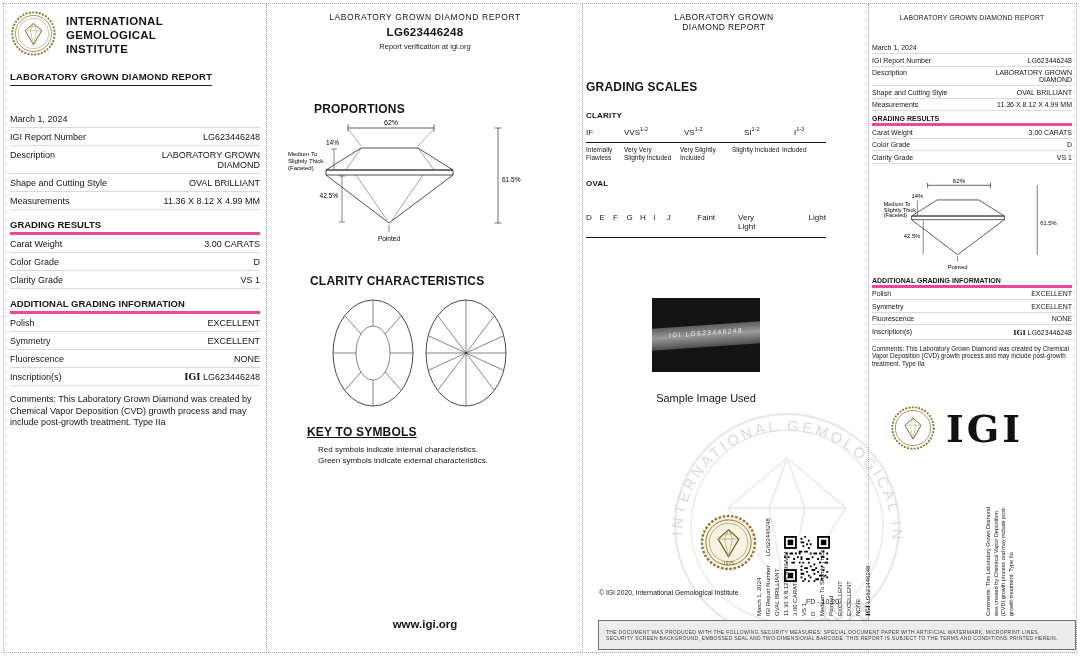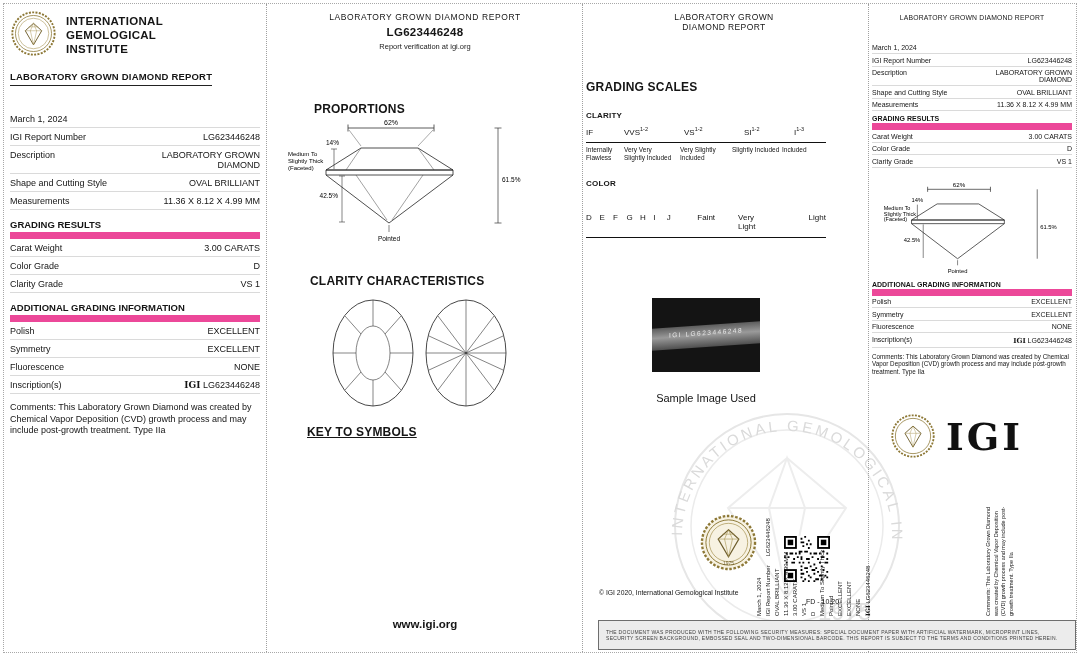--- a/index.html
+++ b/index.html
@@ -15,21 +15,21 @@
   .brand { display:flex; gap:9px; align-items:flex-start; }
   .seal-sm { width:47px; height:47px; flex:0 0 auto; }
   .brand-name { font-weight:bold; font-size:11.5px; line-height:14px; letter-spacing:.3px; padding-top:4px; }
   .electronic { color:#df3410; font-weight:bold; font-size:12.5px; margin:11px 0 0 8px; letter-spacing:.2px; }
   .p1-title { font-weight:bold; font-size:9.5px; margin-top:14px; padding-bottom:3px;
               border-bottom:1px solid #222; width:fit-content; letter-spacing:.2px; }
   .rows { margin-top:24px; }
   .row { display:flex; justify-content:space-between; align-items:flex-start;
          font-size:9px; padding:4px 0 3px; border-bottom:1px solid #dadada; }
   .row .val { text-align:right; max-width:118px; }
-  .sec-h { font-weight:bold; font-size:9.5px; margin-top:9px; padding-bottom:2px; border-bottom:7px solid #ec4899; }
+  .sec-h { font-weight:bold; font-size:9.5px; margin-top:9px; padding-bottom:2px; border-bottom:3px solid #ec4899; }
   .comments { font-size:9px; line-height:11.5px; margin-top:8px; }
   .igi-mini { font-family:"DejaVu Serif", serif; font-weight:bold; }
 
   
   .p2 { position:absolute; left:270px; top:12px; width:310px; height:636px; }
   .p2-head { text-align:center; }
   .p2-title { font-size:8.5px; letter-spacing:.6px; }
   .p2-number { font-weight:bold; font-size:11.5px; margin-top:4px; letter-spacing:.3px; }
   .p2-verify { font-size:7.5px; margin-top:4px; color:#222; }
   .sec-label { font-weight:bold; font-size:12px; letter-spacing:.2px; }
@@ -249,20 +249,24 @@
 
       <ellipse cx="47" cy="57" rx="40" ry="53" fill="none" stroke="#333" stroke-width=".9"></ellipse>
       <ellipse cx="47" cy="57" rx="17" ry="27" fill="none" stroke="#333" stroke-width=".6"></ellipse>
       <path d="M47 4 V30 M47 84 V110 M7 57 H30 M64 57 H87 M19 20 L35 38 M75 20 L59 38 M19 94 L35 76 M75 94 L59 76" stroke="#333" stroke-width=".6" fill="none"></path>
 
       <ellipse cx="140" cy="57" rx="40" ry="53" fill="none" stroke="#333" stroke-width=".9"></ellipse>
       <path d="M140 4 V110 M100 57 H180 M112 20 L140 57 L168 20 M112 94 L140 57 L168 94 M103 40 L140 57 L177 40 M103 74 L140 57 L177 74" stroke="#333" stroke-width=".6" fill="none"></path>
     </svg>
 
     <div class="sec-label kts-h">KEY TO SYMBOLS</div>
+    <div class="kts-notes">
+      <div>Red symbols indicate internal characteristics.</div>
+      <div>Green symbols indicate external characteristics.</div>
+    </div>
 
     <div class="site">www.igi.org</div>
   </div>
 
   <div class="p3">
     <div class="p3-head">LABORATORY GROWN DIAMOND REPORT</div>
     <div class="sec-label gs-h">GRADING SCALES</div>
 
     <div class="sec-label clar-h">CLARITY</div>
     <div class="cl-grades">
@@ -273,21 +277,21 @@
       <span class="cl-c5"><span>I</span><sup>1-3</sup></span>
     </div>
     <div class="cl-labels">
       <span class="cl-c1">Internally Flawless</span>
       <span class="cl-c2">Very Very Slightly Included</span>
       <span class="cl-c3">Very Slightly Included</span>
       <span class="cl-c4">Slightly Included</span>
       <span class="cl-c5">Included</span>
     </div>
 
-    <div class="sec-label col-h">COLOR</div>
+    <div class="sec-label col-h">OVAL</div>
     <div class="color-row">
       <span class="cletter">D</span>
       <span class="cletter">E</span>
       <span class="cletter">F</span>
       <span class="cletter">G</span>
       <span class="cletter">H</span>
       <span class="cletter">I</span>
       <span class="cletter">J</span>
       <span class="crange1">Faint</span>
       <span class="crange2">Very Light</span>

